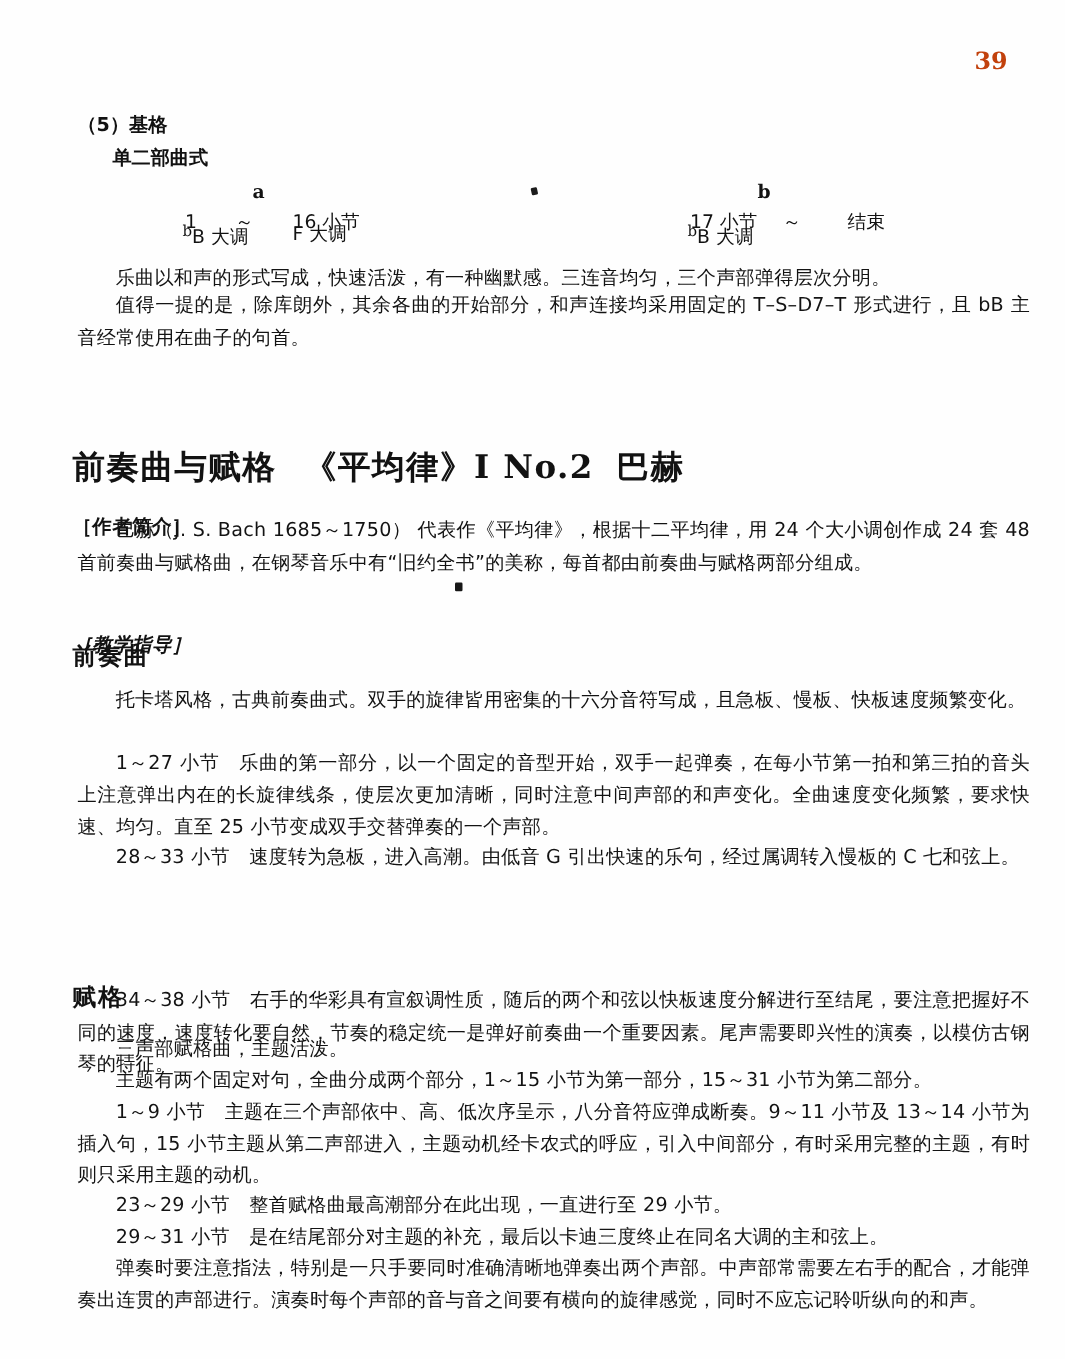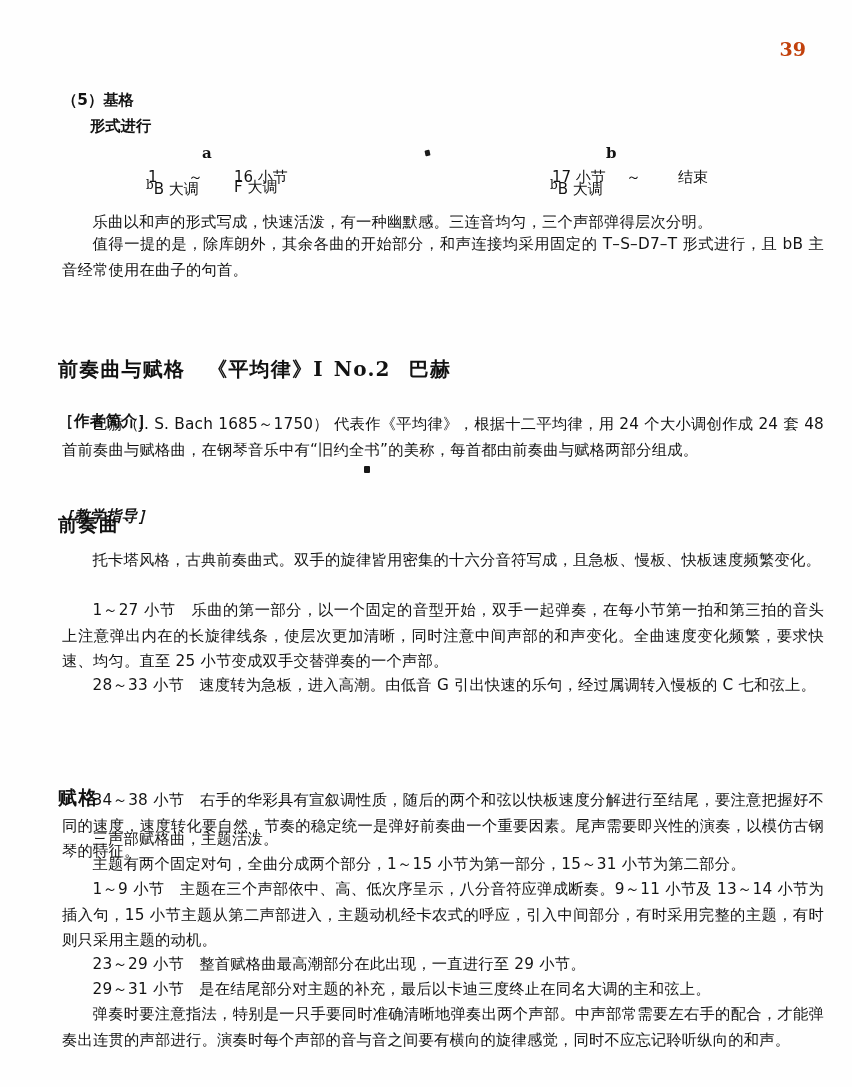--- a/index.html
+++ b/index.html
@@ -124,21 +124,21 @@
   .p1 { top: 210px; }
   .p2 { top: 232px; }
 
   
   .main-heading {
     position: absolute;
     left: 58px;
     top: 356px;
     font-family: "DejaVu Serif", "Liberation Serif", serif;
     font-weight: bold;
-    font-size: 20px;
+    font-size: 26px;
     letter-spacing: 1.2px;
     white-space: nowrap;
   }
   .mh-gap1 { display: inline-block; width: 22px; }
   .mh-gap2 { display: inline-block; width: 10px; }
   .mh-gap3 { display: inline-block; width: 18px; }
 
   .bracket-head {
     position: absolute;
     left: 58px;
@@ -187,21 +187,21 @@
 </head>
 <body>
 
 <div class="page">
 
   <div class="page-number">39</div>
 
   <div class="sec5">
     <div class="sec5-label">（5）基格</div>
 
-    <div class="sec5-subtitle">形式进行</div>
+    <div class="sec5-subtitle">单二部曲式</div>
 
     <div class="form-diagram">
       <div class="fd-row fd-row-letters">
         <span class="fd-cell letter-a">a</span>
         <span class="speck"></span>
         <span class="fd-cell letter-b">b</span>
       </div>
 
       <div class="fd-row fd-row-bars">
         <span class="fd-cell barsA-from">1</span>

